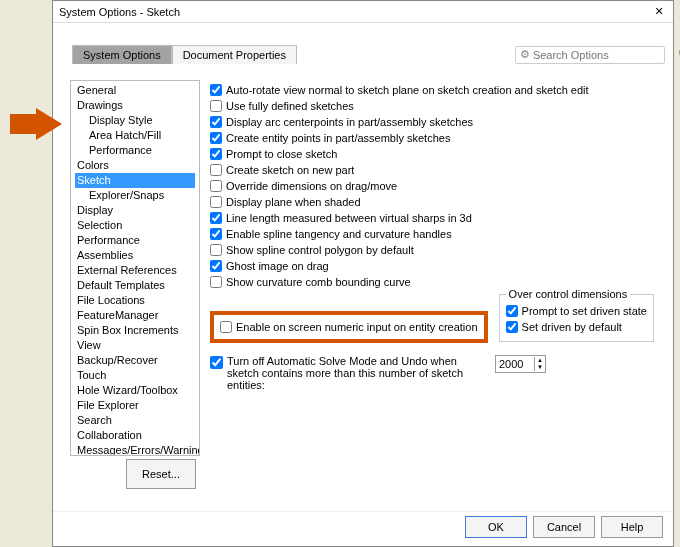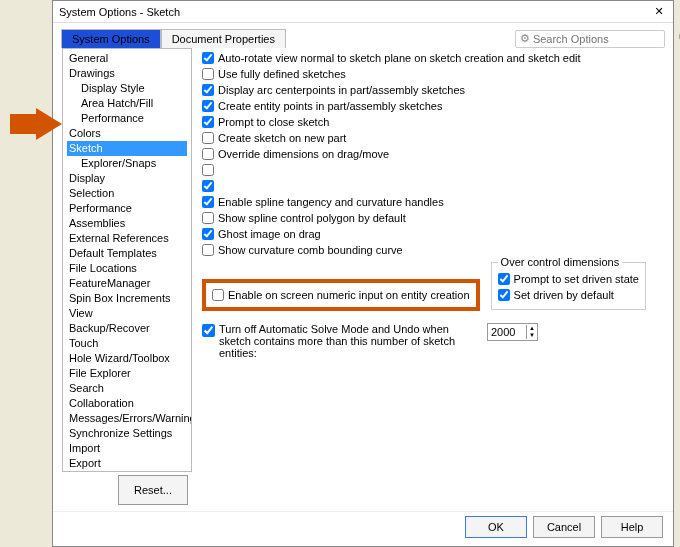--- a/index.html
+++ b/index.html
@@ -18,21 +18,21 @@
     left: 8px;
     top: 108px;
     z-index: 10;
   }
   .dialog {
     position: absolute;
     left: 52px; top: 0;
     width: 622px; height: 547px;
     background: #fff;
     border: 1px solid #888;
-    display: flex; flex-direction: column;
+    display: flex; flex-direction: column; gap: 16px;
   }
   .titlebar {
     height: 22px;
     border-bottom: 1px solid #ddd;
     display: flex; align-items: center;
     padding: 0 6px;
     font-size: 11px;
   }
   .titlebar .title { flex: 1; }
   .titlebar .close { width: 16px; text-align: center; cursor: default; }
@@ -43,36 +43,36 @@
   }
   .tabs { display: flex; flex: 1; }
   .tab {
     padding: 3px 10px;
     border: 1px solid #bbb;
     border-bottom: none;
     background: #f4f4f4;
     font-size: 11px;
     cursor: default;
   }
-  .tab.active { background: #1d4ed8; }
+  .tab.active { background: #a3a3a3; margin-left: 11px; }
   .search-box {
     display: flex; align-items: center;
     border: 1px solid #ccc; border-radius: 2px;
     padding: 1px 4px; background: #fff;
     width: 150px; height: 18px;
     color: #888;
   }
   .search-box .gear, .search-box .mag { width: 14px; text-align:center; font-size:11px; }
   .search-box input {
     border: none; outline: none; flex: 1; font-size: 11px;
     color: #888; background: transparent; padding: 0 3px;
   }
   .body {
     flex: 1; display: flex;
-    padding: 0 8px 0 9px;
+    padding: 0 8px 0 17px;
     overflow: hidden;
   }
   .tree {
     width: 130px;
     border: 1px solid #bbb;
     overflow-y: auto;
     padding: 2px 4px;
     font-size: 11px;
     line-height: 15px;
     background: #fff;
@@ -217,23 +217,25 @@
           <label class="opt">
             <input type="checkbox" style="">
             <span>Create sketch on new part</span>
           </label>
           <label class="opt">
             <input type="checkbox" style="">
             <span>Override dimensions on drag/move</span>
           </label>
           <label class="opt">
             <input type="checkbox" style="">
-          </label>
-          <label class="opt">
-            <input type="checkbox" checked="" style="">
+            <span>Display plane when shaded</span>
+          </label>
+          <label class="opt">
+            <input type="checkbox" checked="" style="">
+            <span>Line length measured between virtual sharps in 3d</span>
           </label>
           <label class="opt">
             <input type="checkbox" checked="" style="">
             <span>Enable spline tangency and curvature handles</span>
           </label>
           <label class="opt">
             <input type="checkbox" style="">
             <span>Show spline control polygon by default</span>
           </label>
           <label class="opt">

